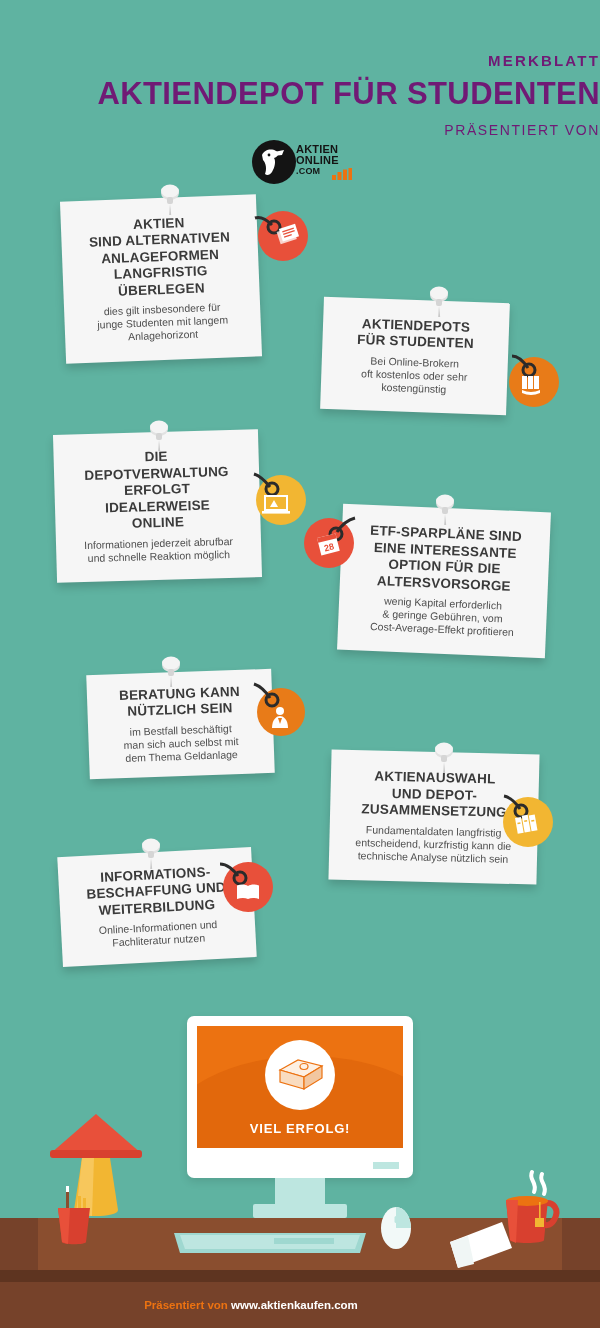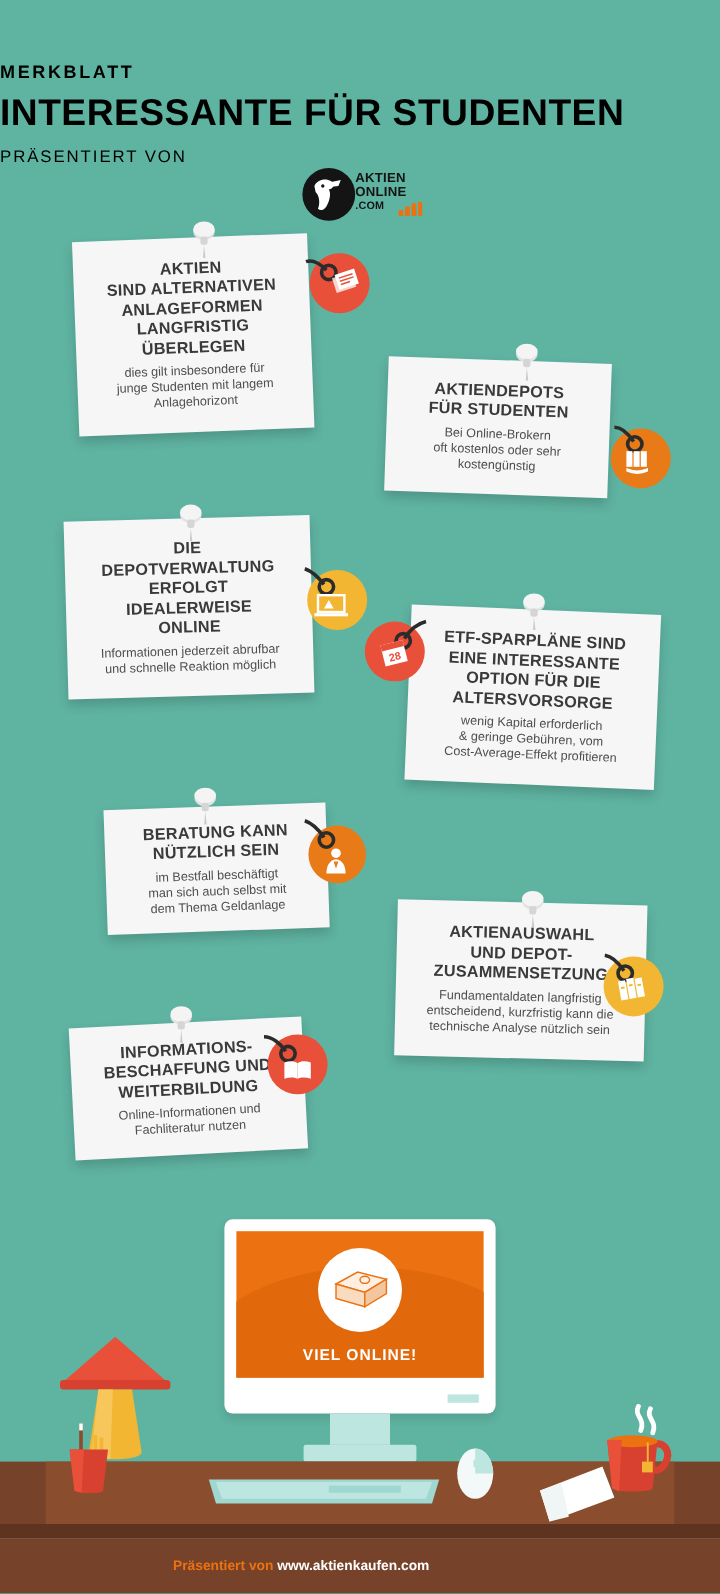--- a/index.html
+++ b/index.html
@@ -5,21 +5,21 @@
   html,body{margin:0;padding:0;}
   body{
     width:600px;height:1328px;overflow:hidden;
     font-family:"DejaVu Sans", sans-serif;
     background:#5fb3a1;
     position:relative;
   }
   .stage{position:absolute;inset:0;width:600px;height:1328px;background:#5fb3a1;overflow:hidden;}
 
   
-  .hdr{position:absolute;top:0;left:0;width:600px;text-align:left;color:#000000;}
+  .hdr{position:absolute;top:0;left:0;width:600px;text-align:right;color:#701a75;}
   .hdr .kicker{
     font-size:15px;letter-spacing:2.2px;font-weight:600;margin-top:52px;
     font-family:"Liberation Sans", sans-serif;
   }
   .hdr .title{
     font-size:31px;font-weight:bold;letter-spacing:0.4px;margin-top:7px;
     font-family:"Liberation Sans", sans-serif;white-space:nowrap;
   }
   .hdr .presented{
     font-size:14px;letter-spacing:1.6px;margin-top:10px;font-weight:500;
@@ -71,21 +71,21 @@
     font-family:"Liberation Sans", sans-serif;font-weight:bold;color:#ffffff;}
   .footer-txt .accent{color:#ec7211;}
 </style>
 </head>
 <body>
 
 <div class="stage">
 
   <div class="hdr">
     <div class="kicker">MERKBLATT</div>
-    <div class="title">INTERESSANTE FÜR STUDENTEN</div>
+    <div class="title">AKTIENDEPOT FÜR STUDENTEN</div>
     <div class="presented">PRÄSENTIERT VON</div>
   </div>
 
   <div class="logo-wrap">
     <div class="logo-circle"></div>
     <svg class="logo-bull" viewBox="0 0 32 30">
       <path d="M4 8 C6 3 13 1 18 4 C22 6 20 10 16 11 C18 14 17 20 14 25 C12 28 9 29 7 27 C9 22 8 16 5 13 Z" fill="#ffffff"></path>
       <path d="M16 5 L26 3 L24 8 L15 9 Z" fill="#ffffff"></path>
       <circle cx="11" cy="8" r="1.4" fill="#141414"></circle>
     </svg>
@@ -307,21 +307,21 @@
   <div class="monitor-frame">
     <div class="screen">
       <div class="screen-arc"></div>
       <div class="screen-circle"></div>
       <svg style="position:absolute;left:81px;top:32px;width:46px;height:36px;" viewBox="0 0 46 36">
         <path d="M2 12 L20 2 L44 8 L26 19 Z" fill="#fdf0e3" stroke="#ec7211" stroke-width="1.2"></path>
         <path d="M2 12 L26 19 L26 31 L2 24 Z" fill="#f9dcc0" stroke="#ec7211" stroke-width="1.2"></path>
         <path d="M26 19 L44 8 L44 20 L26 31 Z" fill="#f2c7a0" stroke="#ec7211" stroke-width="1.2"></path>
         <ellipse cx="26" cy="8.5" rx="4" ry="3" fill="none" stroke="#ec7211" stroke-width="1.2"></ellipse>
       </svg>
-      <div class="screen-label">VIEL ONLINE!</div>
+      <div class="screen-label">VIEL ERFOLG!</div>
       <div class="screen-bottom"></div>
     </div>
     <div class="mon-led"></div>
   </div>
   <div class="mon-neck"></div>
   <div class="mon-base"></div>
 
   <div class="desk-top"></div>
   <div class="desk-top-hl"></div>
   <div class="desk-edge"></div>

